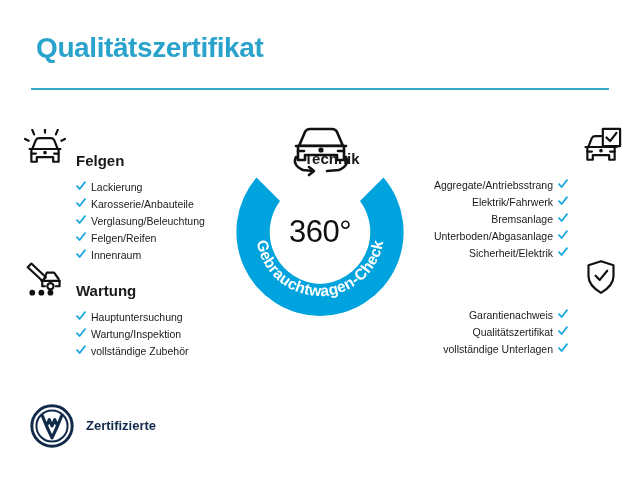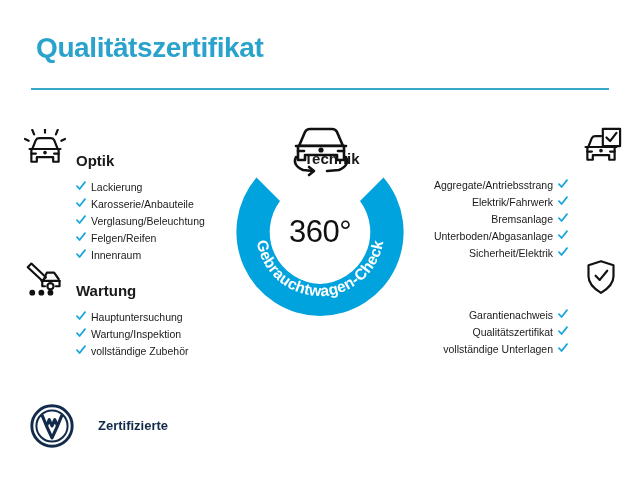--- a/index.html
+++ b/index.html
@@ -146,21 +146,21 @@
     margin-top: 8px;
   }
 
   
   .vw {
     position: absolute;
     left: 30px;
     top: 404px;
     display: flex;
     align-items: center;
-    gap: 24px;
+    gap: 12px;
   }
   .vw-logo { width: 44px; height: 44px; flex: 0 0 44px; }
   .vw-text {
     font-size: 13px;
     font-weight: bold;
     color: #132b4a;
     line-height: 1.25;
     white-space: nowrap;
   }
 </style>
@@ -185,21 +185,21 @@
             <path d="M10 22 L14 12 Q15 10 18 10 L30 10 Q33 10 34 12 L38 22"></path>
             <path d="M7 22 L41 22"></path>
             <path d="M9 22 L9 36 L15 36 L15 31 L33 31 L33 36 L39 36 L39 22"></path>
             <path d="M9 27 L14 27"></path>
             <path d="M34 27 L39 27"></path>
           </g>
           <circle cx="24" cy="26" r="2" fill="#111"></circle>
         </svg>
       </span>
       <span class="head-text-wrap">
-        <span class="sec-title">Optik</span>
+        <span class="sec-title">Felgen</span>
         <span class="sec-underline"></span>
       </span>
     </div>
     <ul class="items left-pad">
       <li class="item">
         <span class="check">
           <svg viewBox="0 0 12 12" width="10" height="10">
               <path d="M1.2 6.2 L4.3 9.6 L10.8 1.4" fill="none" stroke="#18a6de" stroke-width="2.1" stroke-linecap="round" stroke-linejoin="round"></path>
             </svg>
         </span>

